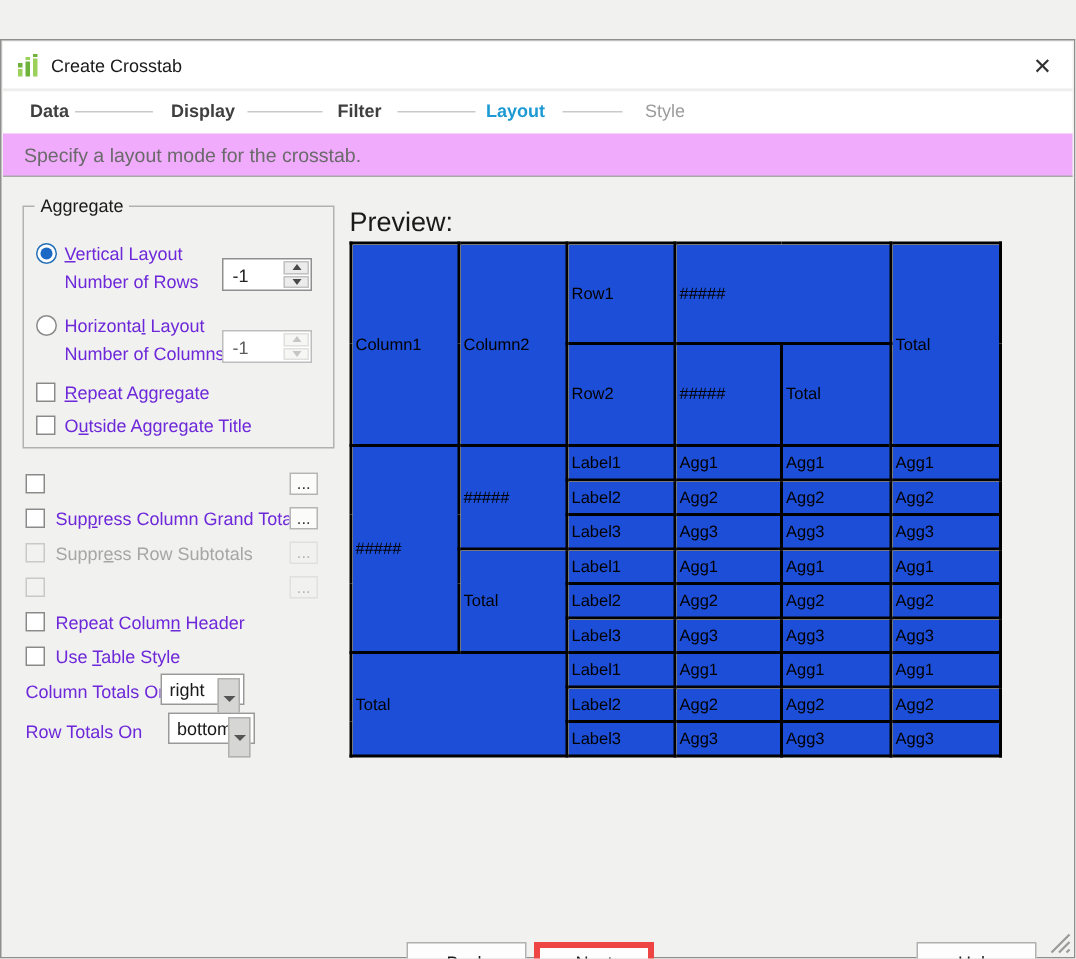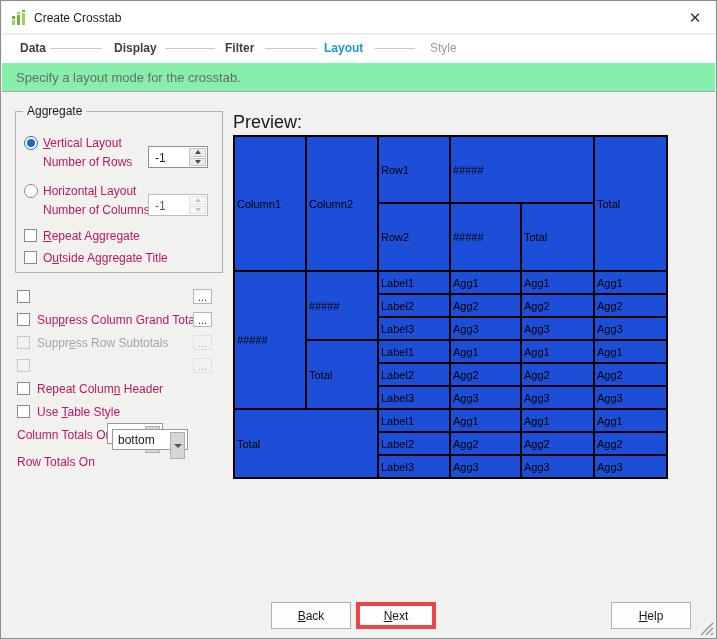--- a/index.html
+++ b/index.html
@@ -1,41 +1,41 @@
 <!DOCTYPE html>
 <html><head>
 <meta charset="utf-8">
 <style>
   * { box-sizing: border-box; margin: 0; padding: 0; }
   html,body { width:717px; height:639px; }
   body { font-family:"Liberation Sans", sans-serif; background:#f1f1ef; position:relative; overflow:hidden; }
-  .dialog { position:absolute; inset:0; border:1px solid #8f8f8f; background:#f1f1ef; }
+  .dialog { position:absolute; inset:0; border:1px solid #8f8f8f; background:#f1f1ef;margin-top:26px; }
 
   
   .titlebar { position:absolute; left:1px; right:1px; top:1px; height:32px; background:#ffffff; border-bottom:1px solid #ececec; }
   .app-icon { position:absolute; left:9px; top:8px; }
   .title { position:absolute; left:32px; top:9px; font-size:12px; color:#1a1a1a; }
   .close-btn { position:absolute; right:8px; top:5px; width:24px; height:22px; background:none; border:none; font-size:15px; color:#333; cursor:pointer; font-family:"Liberation Sans", sans-serif; }
 
   
   .steps-bar { position:absolute; left:1px; right:1px; top:34px; height:28px; background:#ffffff; }
   .step { position:absolute; top:6px; font-size:12px; font-weight:bold; color:#3f3f3f; cursor:default; }
   .step.active { color:#1d9ad3; }
   .step.todo { color:#9c9c9c; font-weight:normal; }
   .connector { position:absolute; top:13px; height:1px; background:#c9c9c9; }
 
   
-  .subtitle-bar { position:absolute; left:1px; right:1px; top:62px; height:29px; background:#86efac; border-bottom:1px solid #a9a9a9; }
+  .subtitle-bar { position:absolute; left:1px; right:1px; top:62px; height:29px; background:#f0abfc; border-bottom:1px solid #a9a9a9; }
   .subtitle { position:absolute; left:14px; top:7px; font-size:13px; color:#6a6a6a; }
 
   
   .groupbox { position:absolute; left:14px; top:110px; width:208px; height:162px; border:1px solid #b2b2b2; }
   .legend { position:absolute; top:-8px; left:7px; background:#f1f1ef; padding:0 4px; font-size:12px; color:#1a1a1a; }
 
-  .lbl { position:absolute; font-size:12px; color:#be185d; line-height:14px; white-space:nowrap; }
+  .lbl { position:absolute; font-size:12px; color:#6d28d9; line-height:14px; white-space:nowrap; }
   .lbl.disabled { color:#a6a6a4; }
 
   .radio { position:absolute; width:14px; height:14px; border-radius:50%; background:#fff; border:1px solid #8a8a8a; cursor:pointer; }
   .radio.sel { border-color:#2470b8; }
   .radio.sel::after { content:''; position:absolute; inset:2px; border-radius:50%; background:#1c68c5; }
 
   .cb { position:absolute; width:13px; height:13px; background:#fff; border:1px solid #8a8a8a; cursor:pointer; }
   .cb.disabled { background:#f2f2f0; border-color:#c9c9c9; cursor:default; }
 
   .spin { position:absolute; width:60px; height:22px; background:#fff; border:1px solid #8f8f8f; }
@@ -165,21 +165,21 @@
   <span class="lbl" style="left:36px;top:404px">Use <u>T</u>able Style</span>
 
   <span class="lbl" style="left:16px;top:427px">Column Totals On</span>
   <div class="dd" style="left:106px;top:422px;width:56px">
     <span class="txt">right</span>
     <span class="btn">
         <span class="tri"></span>
       </span>
   </div>
   <span class="lbl" style="left:16px;top:454px">Row Totals On</span>
-  <div class="dd" style="left:111px;top:428px;width:76px">
+  <div class="dd" style="left:111px;top:448px;width:58px">
     <span class="txt">bottom</span>
     <span class="btn">
         <span class="tri"></span>
       </span>
   </div>
 
   <span class="preview-label">Preview:</span>
   <table class="preview">
     <colgroup>
       <col style="width:72px">

